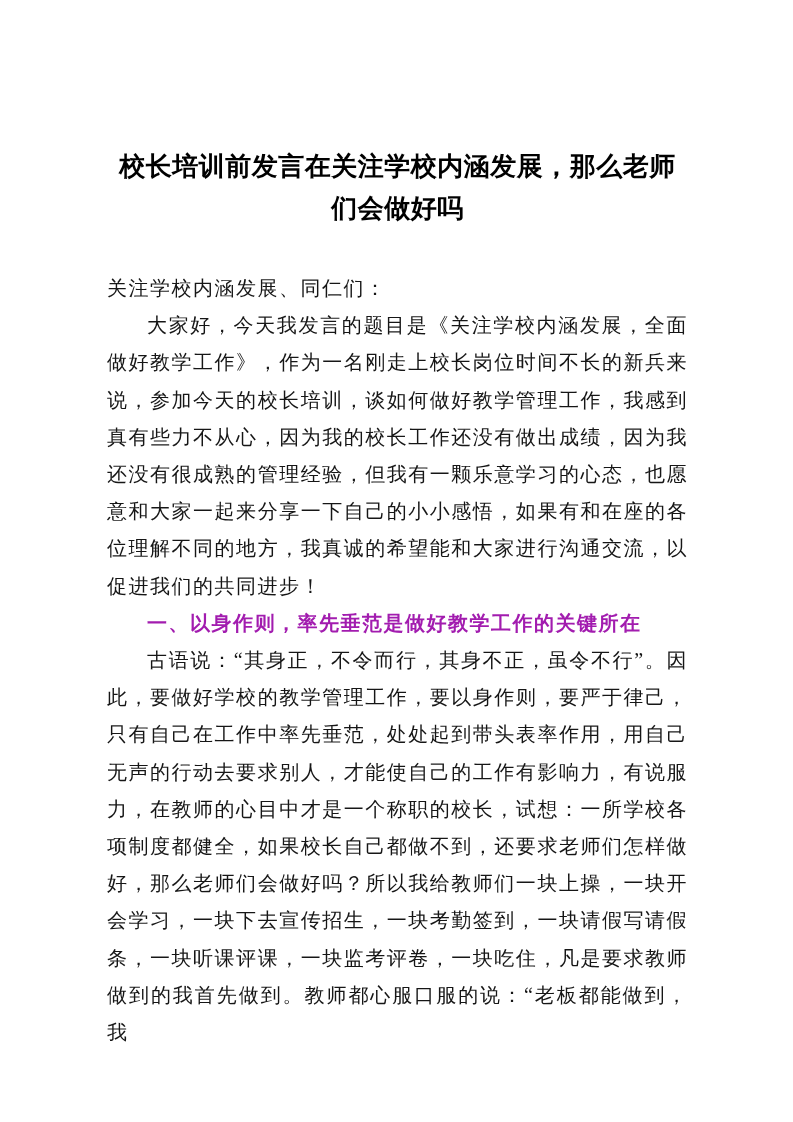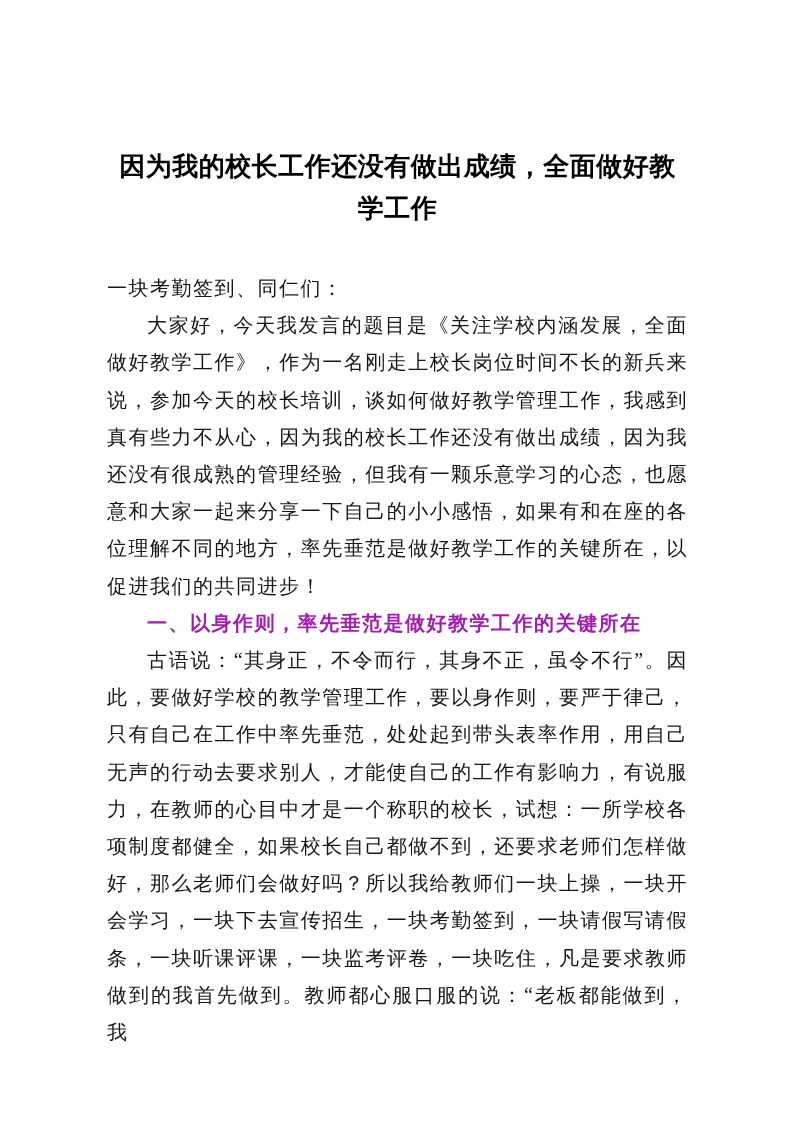--- a/index.html
+++ b/index.html
@@ -42,22 +42,22 @@
   }
   .para.heading {
     font-weight: bold;
     color: #a21caf;
   }
 </style>
 </head>
 <body>
 
 <div class="page">
-  <h1 class="doc-title">因为我的校长工作还没有做出成绩，全面做好教学工作</h1>
+  <h1 class="doc-title">校长培训前发言在关注学校内涵发展，那么老师们会做好吗</h1>
 
-  <p class="para no-indent">一块考勤签到、同仁们：</p>
+  <p class="para no-indent">关注学校内涵发展、同仁们：</p>
 
-  <p class="para">大家好，今天我发言的题目是《关注学校内涵发展，全面做好教学工作》，作为一名刚走上校长岗位时间不长的新兵来说，参加今天的校长培训，谈如何做好教学管理工作，我感到真有些力不从心，因为我的校长工作还没有做出成绩，因为我还没有很成熟的管理经验，但我有一颗乐意学习的心态，也愿意和大家一起来分享一下自己的小小感悟，如果有和在座的各位理解不同的地方，率先垂范是做好教学工作的关键所在，以促进我们的共同进步！</p>
+  <p class="para">大家好，今天我发言的题目是《关注学校内涵发展，全面做好教学工作》，作为一名刚走上校长岗位时间不长的新兵来说，参加今天的校长培训，谈如何做好教学管理工作，我感到真有些力不从心，因为我的校长工作还没有做出成绩，因为我还没有很成熟的管理经验，但我有一颗乐意学习的心态，也愿意和大家一起来分享一下自己的小小感悟，如果有和在座的各位理解不同的地方，我真诚的希望能和大家进行沟通交流，以促进我们的共同进步！</p>
 
   <h2 class="para heading">一、以身作则，率先垂范是做好教学工作的关键所在</h2>
 
   <p class="para">古语说：“其身正，不令而行，其身不正，虽令不行”。因此，要做好学校的教学管理工作，要以身作则，要严于律己，只有自己在工作中率先垂范，处处起到带头表率作用，用自己无声的行动去要求别人，才能使自己的工作有影响力，有说服力，在教师的心目中才是一个称职的校长，试想：一所学校各项制度都健全，如果校长自己都做不到，还要求老师们怎样做好，那么老师们会做好吗？所以我给教师们一块上操，一块开会学习，一块下去宣传招生，一块考勤签到，一块请假写请假条，一块听课评课，一块监考评卷，一块吃住，凡是要求教师做到的我首先做到。教师都心服口服的说：“老板都能做到，我</p>
 </div>
 
 </body></html>

